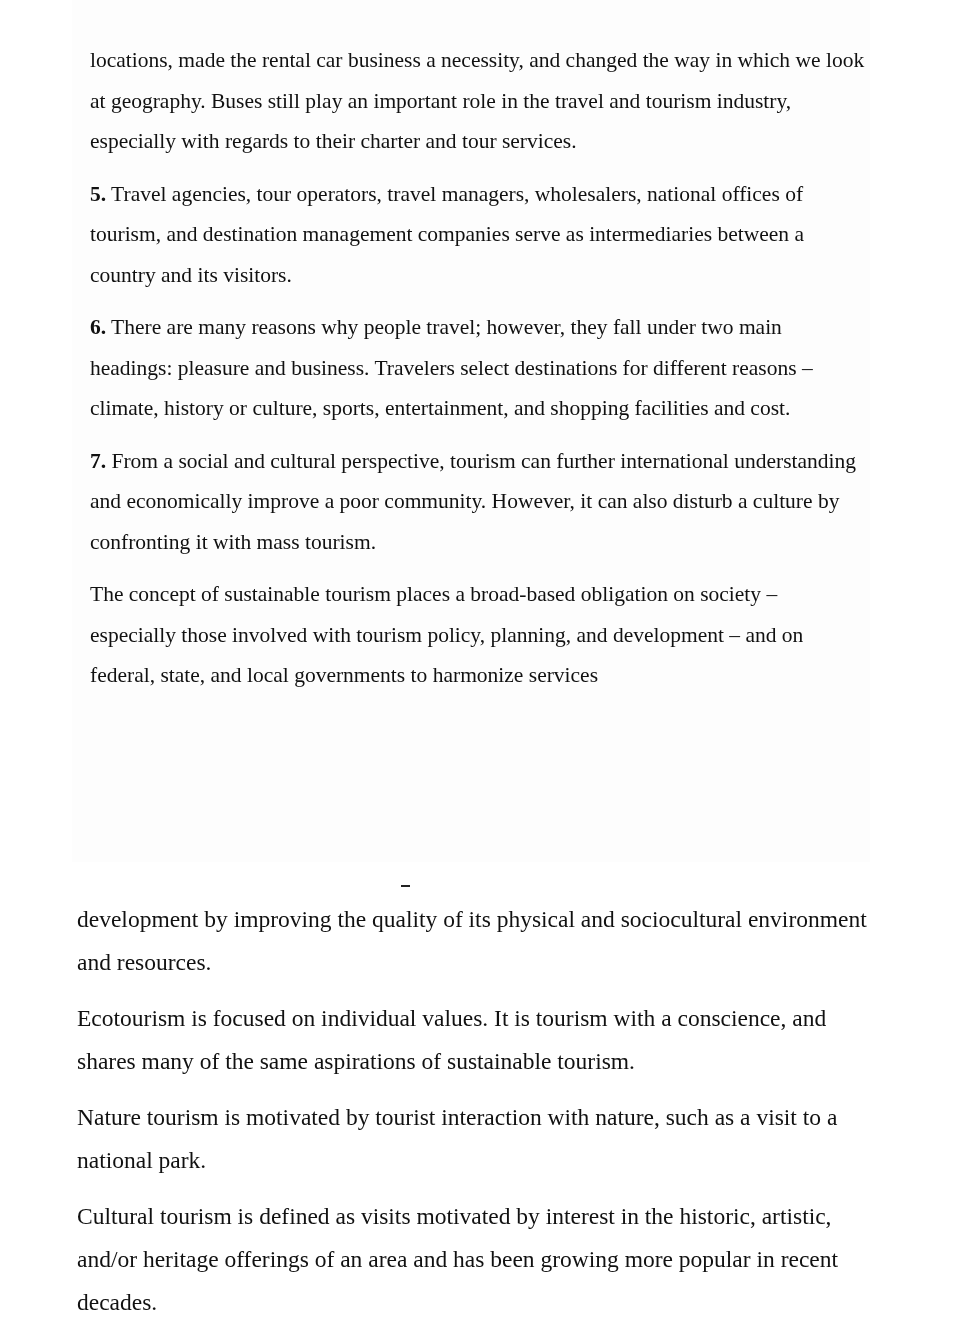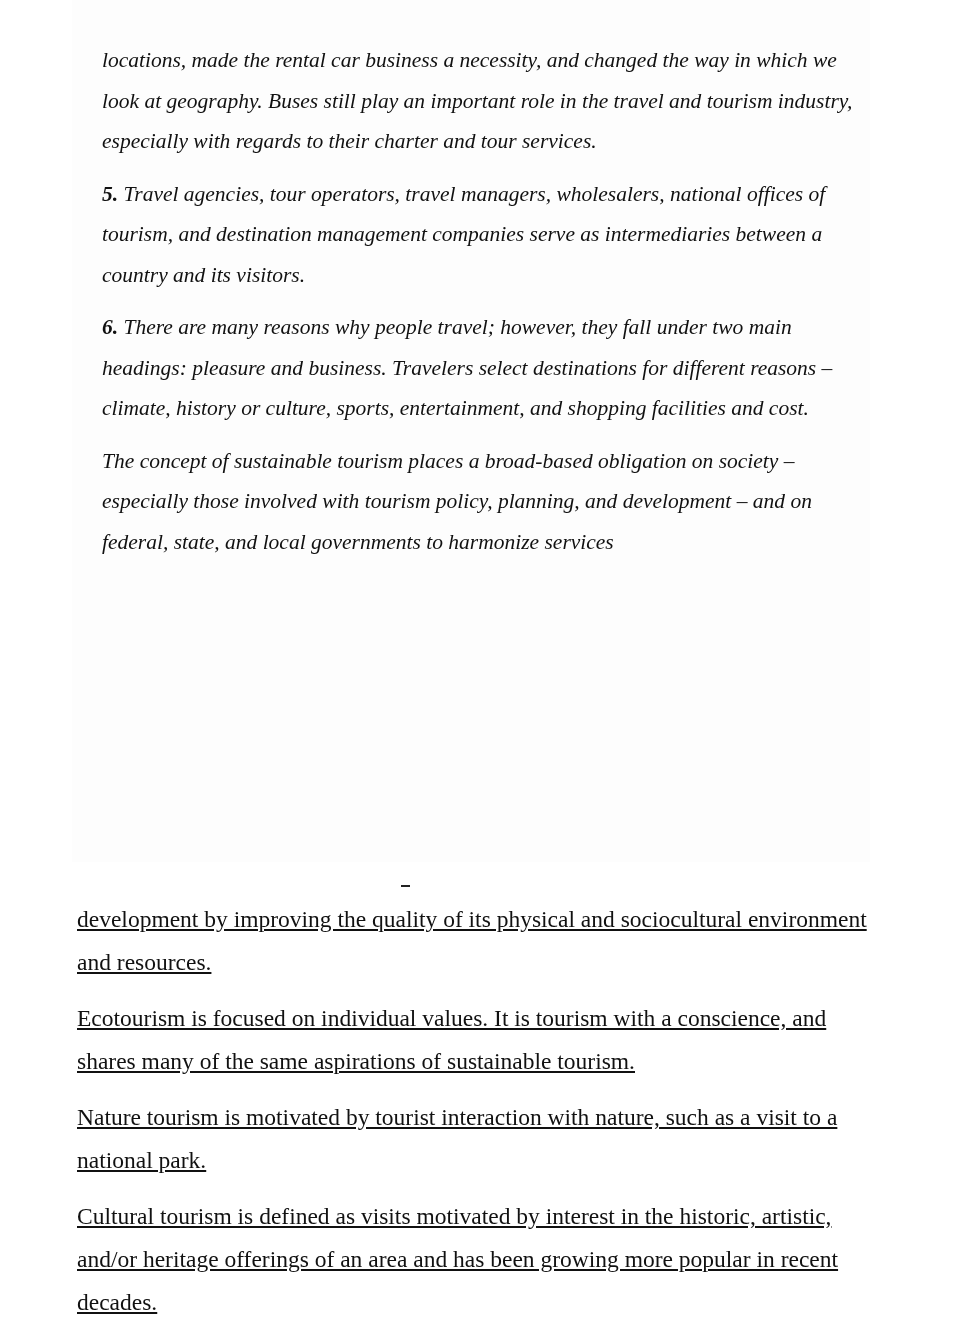--- a/index.html
+++ b/index.html
@@ -25,22 +25,21 @@
     }
     .upper-text {
       position: absolute;
       left: 86px;
       top: 40px;
       width: 780px;
       font-size: 21.5px;
       line-height: 40.5px;
     }
     .upper-text p {
-      margin: 0 0 12px 16px;
-      font-style: italic;
+      margin: 0 0 12px 4px;
     }
     .upper-text b {
       font-weight: bold;
     }
     .dash-mark {
       position: absolute;
       left: 401px;
       top: 885px;
       width: 9px;
       height: 2px;
@@ -49,36 +48,36 @@
     .lower-text {
       position: absolute;
       left: 77px;
       top: 898px;
       width: 810px;
       font-size: 23.5px;
       line-height: 43px;
     }
     .lower-text p {
       margin: 0 0 13px 0;
-      text-decoration: underline;
     }
   </style>
 </head>
 <body>
 
 <div class="upper-panel"></div>
 
 <div class="upper-text">
   <p>locations, made the rental car business a necessity, and changed the way in which we look at geography. Buses still play an important role in the travel and tourism industry, especially with regards to their charter and tour services.</p>
 
 
   <p><b>5.</b><span> Travel agencies, tour operators, travel managers, wholesalers, national offices of tourism, and destination management companies serve as intermediaries between a country and its visitors.</span></p>
 
   <p><b>6.</b><span> There are many reasons why people travel; however, they fall under two main headings: pleasure and business. Travelers select destinations for different reasons – climate, history or culture, sports, entertainment, and shopping facilities and cost.</span></p>
 
+  <p><b>7.</b><span> From a social and cultural perspective, tourism can further international understanding and economically improve a poor community. However, it can also disturb a culture by confronting it with mass tourism.</span></p>
 
   <p>The concept of sustainable tourism places a broad-based obligation on society – especially those involved with tourism policy, planning, and development – and on federal, state, and local governments to harmonize services</p>
 </div>
 
 <div class="dash-mark"></div>
 
 <div class="lower-text">
   <p>development by improving the quality of its physical and sociocultural environment and resources.</p>
   <p>Ecotourism is focused on individual values. It is tourism with a conscience, and shares many of the same aspirations of sustainable tourism.</p>
   <p>Nature tourism is motivated by tourist interaction with nature, such as a visit to a national park.</p>

